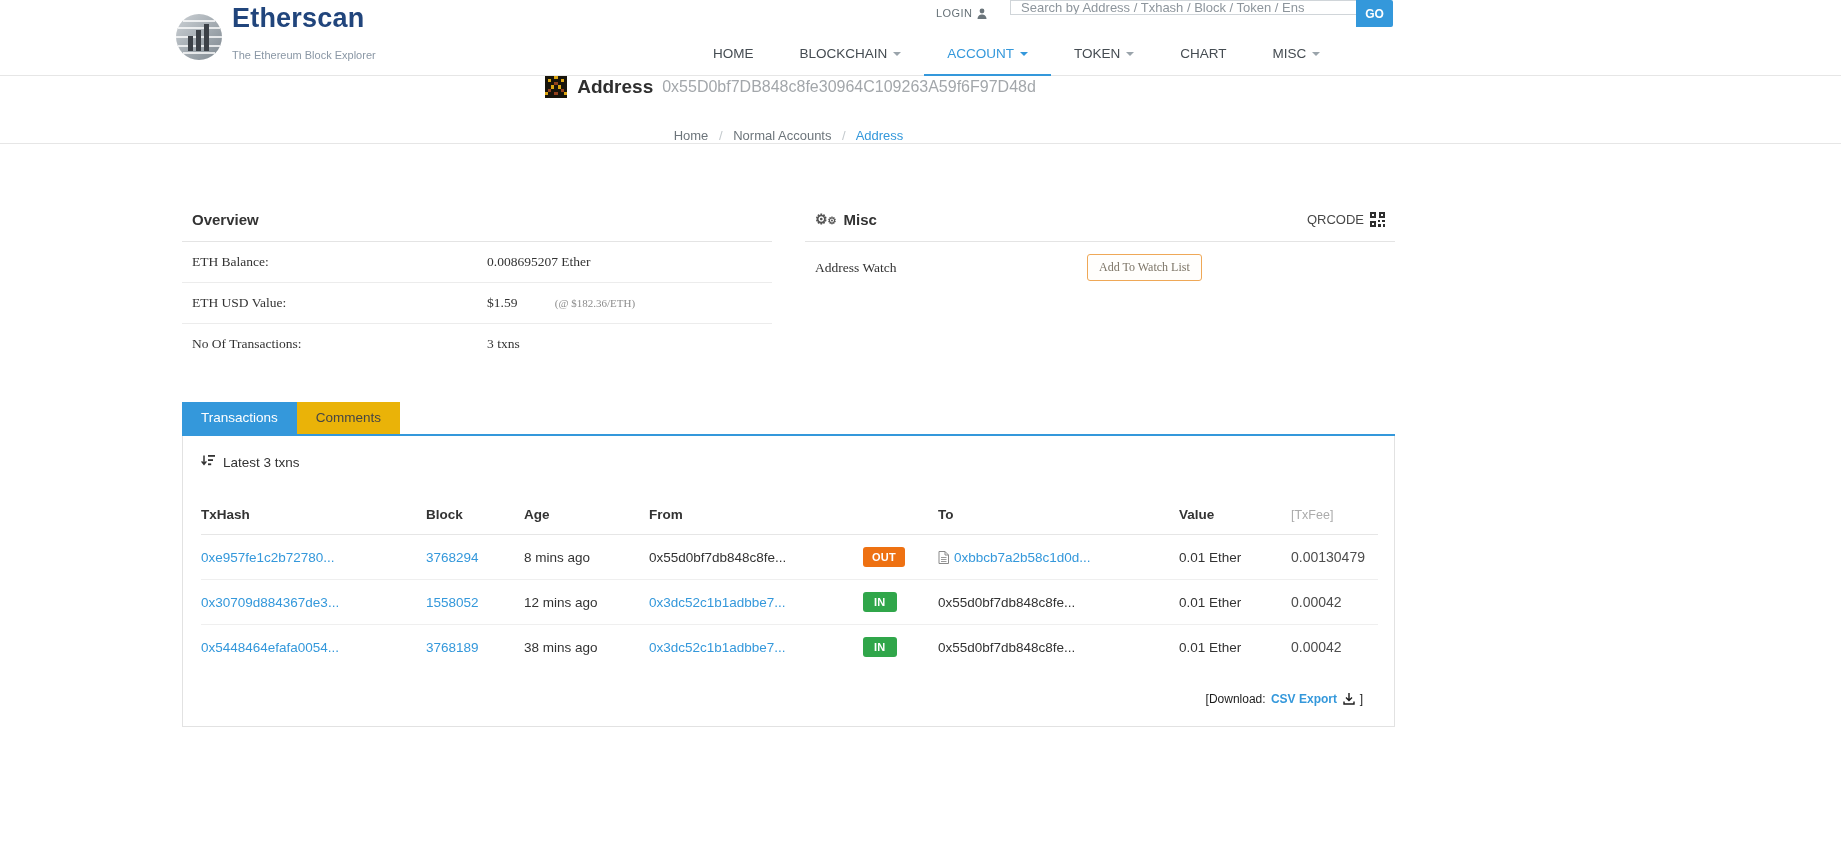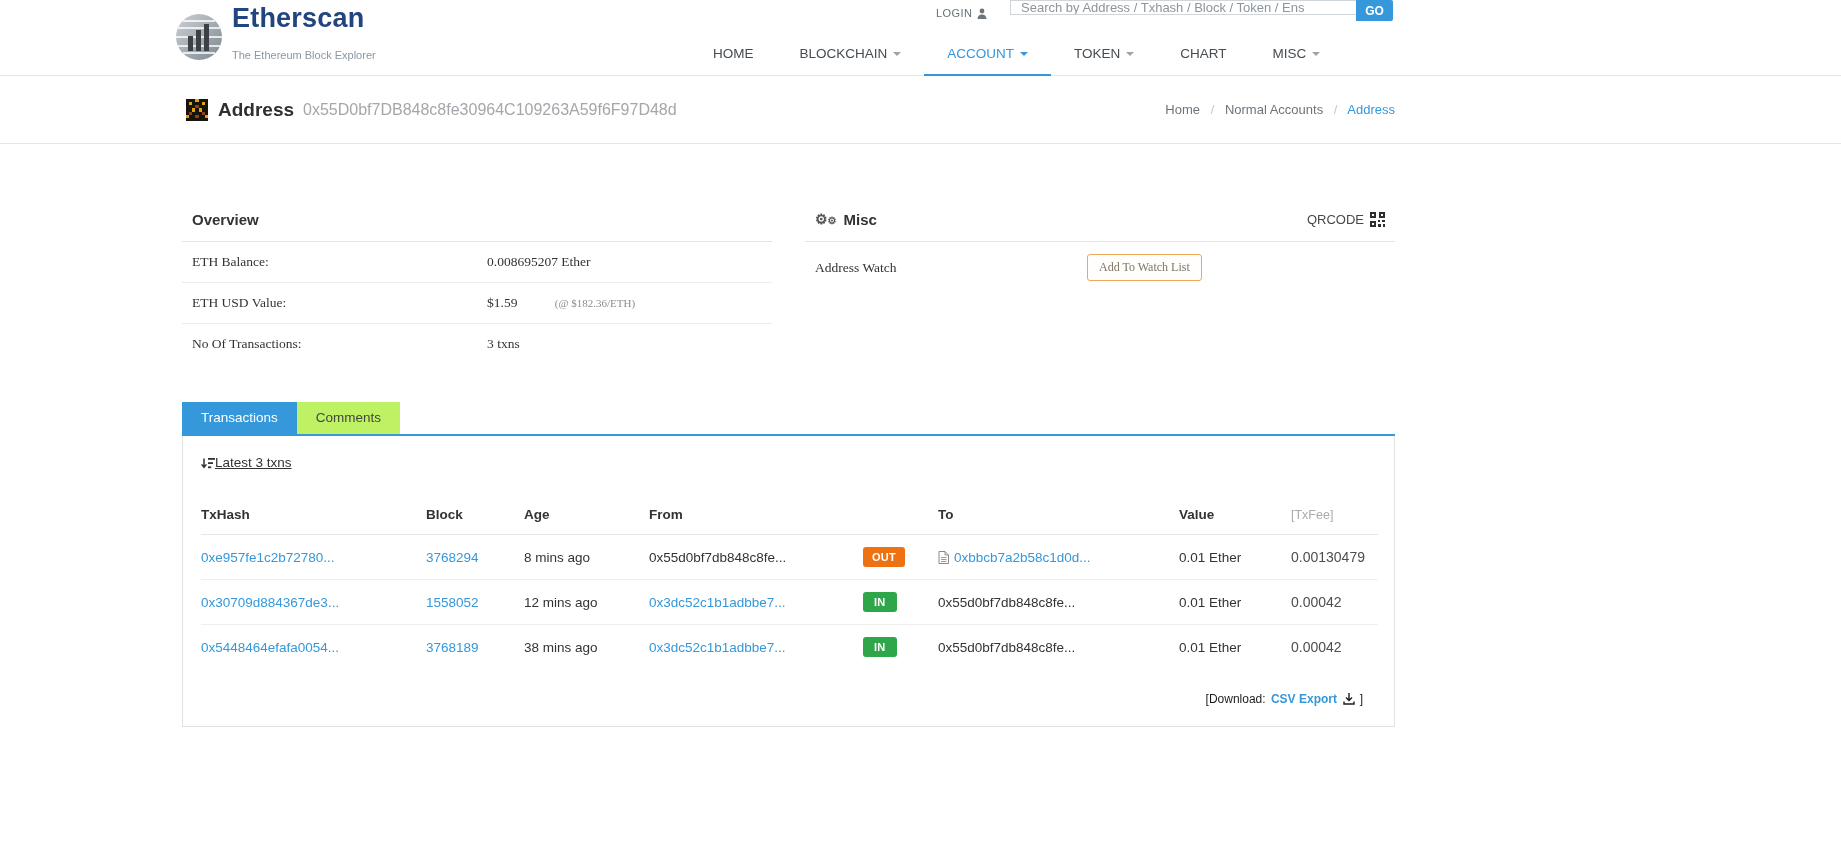--- a/index.html
+++ b/index.html
@@ -21,33 +21,33 @@
   .topbar { position:relative; height:76px; border-bottom:1px solid #e6e6e6; background:#fff; }
   .logo { position:absolute; left:175px; top:5px; display:flex; align-items:flex-end; gap:9px; cursor:pointer; }
   .logo-name { font-size:27px; font-weight:bold; color:var(--logo-text); line-height:27px; letter-spacing:.2px; }
   .logo-tagline { font-size:11px; color:#8a97a5; margin-top:17px; }
   .login { position:absolute; left:936px; top:7px; display:flex; align-items:center; gap:5px;
            font-size:11px; color:#667177; letter-spacing:.4px; cursor:pointer; }
   .search-box { position:absolute; left:1010px; top:0; display:flex; }
   .search-input { width:346px; height:15px; border:1px solid #d0d5d9; border-right:none;
                   padding:0 10px; font-size:13px; color:#333; font-family:inherit; outline:none; }
   .search-input::placeholder { color:#8d959c; }
-  .go-btn { width:37px; height:21px; background:var(--accent); color:#fff; border:none;
+  .go-btn { width:37px; height:27px; background:var(--accent); color:#fff; border:none;
             font-weight:bold; font-size:12px; font-family:inherit; cursor:pointer; border-radius:0 2px 2px 0; }
   .nav { position:absolute; left:690px; bottom:-1px; display:flex; height:44px; }
   .nav-item { display:flex; align-items:center; gap:6px; padding:0 23px; font-size:13.5px;
               color:#454c52; cursor:pointer; border-bottom:2px solid transparent; }
   .nav-item.active { color:var(--accent); border-bottom-color:var(--accent); }
   .caret { width:0; height:0; border-left:4px solid transparent; border-right:4px solid transparent;
            border-top:4px solid #9aa4ab; margin-top:2px; }
   .nav-item.active .caret { border-top-color:var(--accent); }
 
   
   .title-section { height:68px; border-bottom:1px solid #e6e6e6; background:#fff; }
-  .title-inner { margin-left:182px; width:1213px; height:100%; display:flex; align-items:center; justify-content:space-between; }
+  .title-inner { margin-left:182px; width:1213px; height:100%; display:flex; align-items:center; justify-content:space-between;flex-direction:column; }
   .title-left { display:flex; align-items:center; }
   .identicon { width:22px; height:22px; margin:0 10px 0 4px; }
   .page-title { font-size:19px; font-weight:bold; color:#2f2f2f; }
   .page-address { font-size:16px; color:#a3a7ab; margin-left:9px; font-weight:normal; }
   .breadcrumb { font-size:13px; color:#6d757b; }
   .breadcrumb .sep { color:#c3c9cd; margin:0 7px; }
   .breadcrumb .crumb { color:#6d757b; cursor:pointer; }
   .breadcrumb .crumb.current { color:var(--link); cursor:default; }
 
   
@@ -68,23 +68,23 @@
   .kv-label-misc { width:272px; }
   .kv-sub { font-size:11px; color:#8d8d8d; margin-left:3px;padding-left:31px; }
   .watch-btn { border:1px solid #efa857; background:#fffefc; color:#7c7466; font-size:12px;
                padding:5px 11px; border-radius:3px; font-family:inherit; cursor:pointer; }
 
   
   .tabs-section { margin-top:24px; }
   .tabs { display:flex; border-bottom:2px solid var(--accent);margin-top:38px; }
   .tab { height:32px; line-height:32px; padding:0 19px; font-size:13.5px; cursor:pointer; }
   .tab.active { background:var(--accent); color:#fff; }
-  .tab.inactive { background:#bef264; color:#454545; }
+  .tab.inactive { background:#eab308; color:#454545; }
   .tx-panel { border:1px solid #e2e2e2; border-top:none; padding:19px 0 20px; background:#fff; }
-  .latest-row { padding:0 18px; display:flex; align-items:flex-end; gap:0; font-size:13.5px; color:#333;text-decoration:underline; }
+  .latest-row { padding:0 18px; display:flex; align-items:flex-start; gap:8px; font-size:13.5px; color:#333; }
   .tx-table { width:1177px; margin:27px 18px 0; border-collapse:collapse; table-layout:fixed; }
   .tx-table th { text-align:left; font-size:13.5px; font-weight:bold; color:#333;
                  padding:10px 0 12px; border-bottom:1px solid #e6e6e6; }
   .tx-table th.txfee-h { color:#ababab; font-weight:normal; font-size:12.5px; }
   .tx-table td { padding:12px 4px 12px 0; font-size:13.5px; color:#333; border-top:1px solid #efefef;
                  white-space:nowrap; overflow:hidden; }
   .tx-table tbody tr:first-child td { border-top:none; }
   .lnk { color:var(--link); cursor:pointer; }
   .badge { display:inline-block; color:#fff; font-size:11px; font-weight:bold; padding:4px 9px;
            border-radius:3px; letter-spacing:.3px; }

